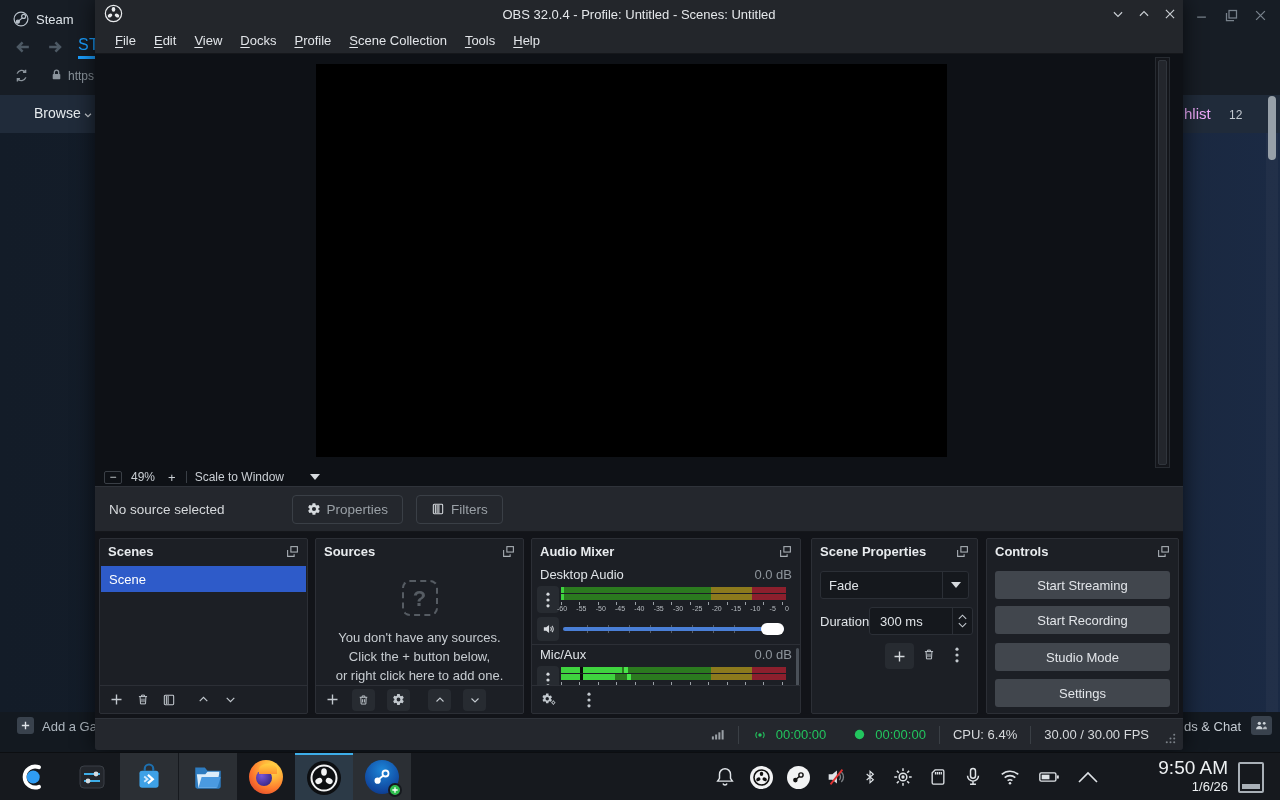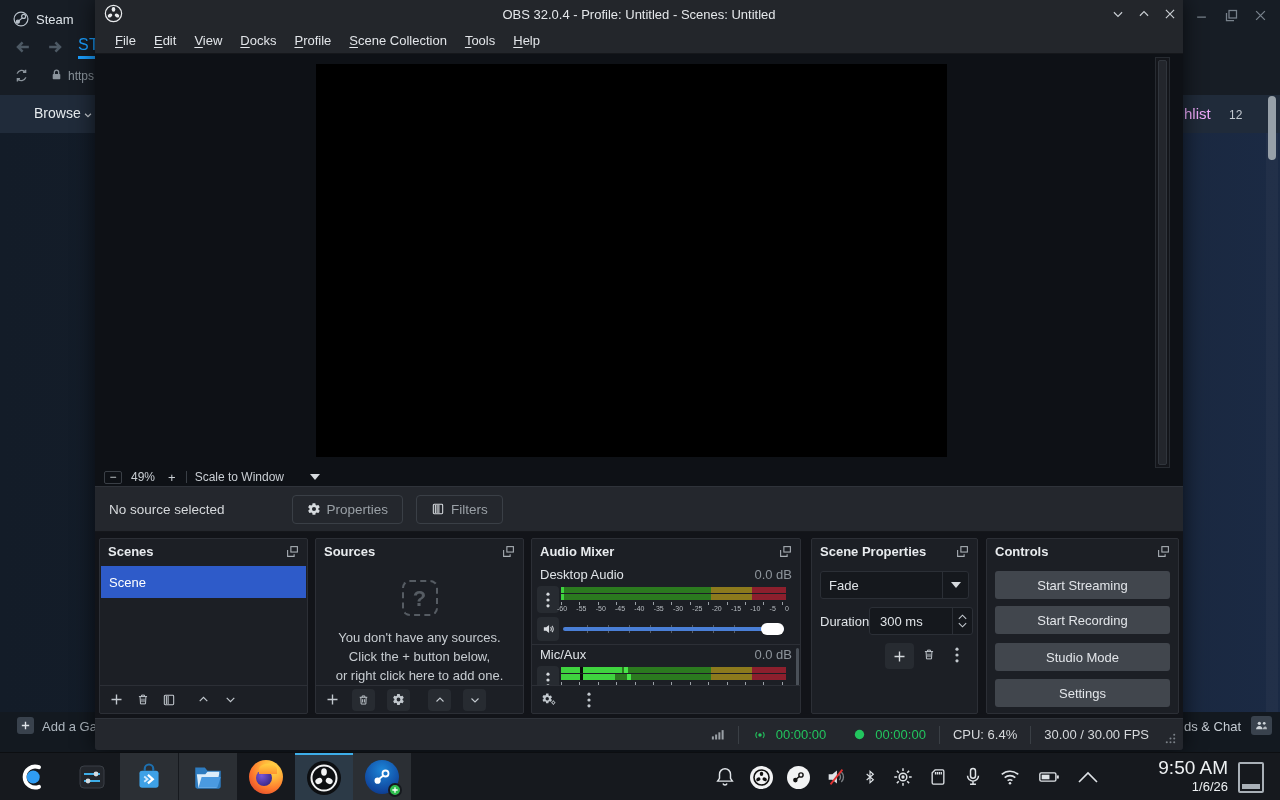--- a/index.html
+++ b/index.html
@@ -53,21 +53,21 @@
   
   .docks{position:absolute;left:0;top:532px;width:100%;height:186px;background:#121419;}
   .panel{position:absolute;background:#1c1f25;border:1px solid #2c2f36;border-radius:2px;
     display:flex;flex-direction:column;overflow:hidden;}
   .panel-header{height:25px;flex:0 0 25px;display:flex;align-items:center;padding:0 8px;}
   .panel-title{color:#e8ebee;font-size:13px;font-weight:bold;flex:1;}
   .panel-body{flex:1;position:relative;overflow:hidden;}
   .panel-toolbar{flex:0 0 28px;border-top:1px solid #2c2f36;display:flex;align-items:center;padding:0 9px;color:#c2c8ce;}
   .tool-ic{margin-right:12px;color:#c2c8ce;}
   .tbtn{background:#272b31;border-radius:4px;display:flex;align-items:center;justify-content:center;}
-  .scene-item{position:absolute;left:1px;right:1px;top:2px;height:32px;background:var(--selection);
+  .scene-item{position:absolute;left:1px;right:1px;top:2px;height:26px;background:var(--selection);
     color:#fff;font-size:13px;display:flex;align-items:center;padding-left:8px;}
   .src-empty{position:absolute;left:0;right:0;top:8px;text-align:center;color:#c7ccd1;font-size:13px;line-height:19px;}
   .qbox{width:36px;height:36px;margin:8px auto 12px;border:2px dashed #565c63;border-radius:8px;
     color:#565c63;font-size:22px;font-weight:bold;display:flex;align-items:center;justify-content:center;}
 
   
   .mix-label-row{position:absolute;left:8px;right:8px;display:flex;justify-content:space-between;align-items:baseline;}
   .mix-name{color:#dfe3e7;font-size:13px;}
   .mix-db{color:#8e959c;font-size:13px;}
   .kebab-btn{position:absolute;width:22px;background:#272b31;border-radius:4px;display:flex;

